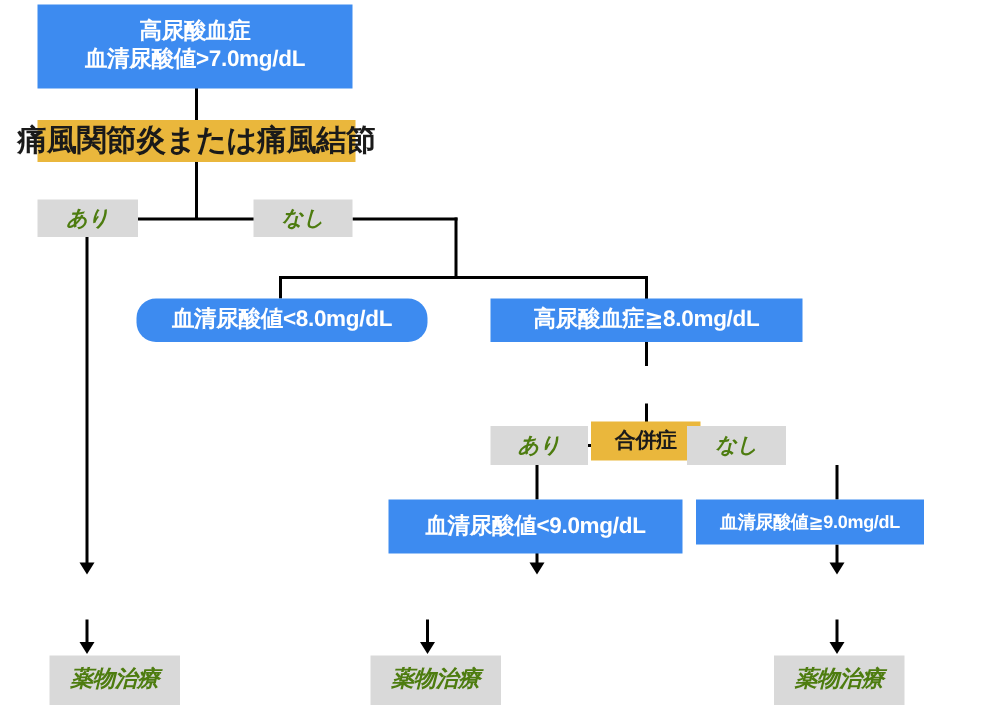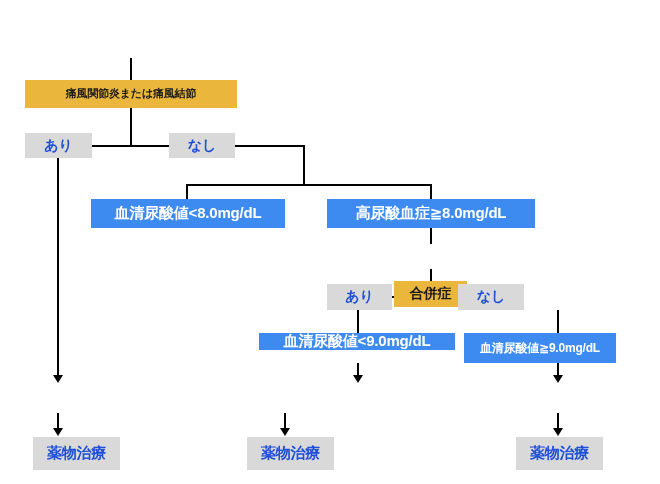--- a/index.html
+++ b/index.html
@@ -32,21 +32,22 @@
   .node.blue {
     background: #3d8bf0;
     color: #ffffff;
   }
   .node.orange {
     background: #eab73c;
     color: #1a1a1a;
   }
   .node.gray {
     background: #d9d9d9;
-    color: #1d4ed8;
+    color: #4d7c0f;
+    font-style: italic;
   }
   .node.green {
     background: #4ca32c;
     color: #ffffff;
   }
   .node .lines {
     display: block;
   }
   .node .l2 {
     display: block;
@@ -106,54 +107,60 @@
   <div class="conn vline" style="left:557px; top:363px; height:13px;"></div>
   <div class="arrowhead" style="left:553px; top:375px;"></div>
 
   <div class="conn vline" style="left:57px; top:413px; height:16px;"></div>
   <div class="arrowhead" style="left:53px; top:428px;"></div>
   <div class="conn vline" style="left:284px; top:413px; height:16px;"></div>
   <div class="arrowhead" style="left:280px; top:428px;"></div>
   <div class="conn vline" style="left:557px; top:413px; height:16px;"></div>
   <div class="arrowhead" style="left:553px; top:428px;"></div>
 
+  <div class="node blue" style="left:25px; top:3px; width:210px; height:56px; font-size:15px;">
+    <span class="lines">
+      <span>高尿酸血症</span>
+      <span class="l2">血清尿酸値&gt;7.0mg/dL</span>
+    </span>
+  </div>
 
-  <div class="node orange" style="left:25px; top:80px; width:212px; height:28px; font-size:11px;">
+  <div class="node orange" style="left:25px; top:80px; width:212px; height:28px; font-size:20px;">
     <span>痛風関節炎または痛風結節</span>
   </div>
 
   <div class="node gray" style="left:25px; top:133px; width:67px; height:25px; font-size:14px;">
     <span>あり</span>
   </div>
 
   <div class="node gray" style="left:169px; top:133px; width:66px; height:25px; font-size:14px;">
     <span>なし</span>
   </div>
 
-  <div class="node blue" style="left:91px; top:199px; width:194px; height:29px; font-size:15px;">
+  <div class="node blue" style="left:91px; top:199px; width:194px; height:29px; font-size:15px;border-radius:13px;">
     <span>血清尿酸値&lt;8.0mg/dL</span>
   </div>
 
   <div class="node blue" style="left:327px; top:199px; width:208px; height:29px; font-size:15px;">
     <span>高尿酸血症≧8.0mg/dL</span>
   </div>
 
   <div class="node orange" style="left:394px; top:243px; width:73px; height:26px; font-size:14px;margin-top:38px;">
     <span>合併症</span>
   </div>
 
   <div class="node gray" style="left:327px; top:284px; width:65px; height:26px; font-size:14px;">
     <span>あり</span>
   </div>
 
   <div class="node gray" style="left:458px; top:284px; width:66px; height:26px; font-size:14px;">
     <span>なし</span>
   </div>
 
-  <div class="node blue" style="left:259px; top:333px; width:196px; height:17px; font-size:15px;">
+  <div class="node blue" style="left:259px; top:333px; width:196px; height:36px; font-size:15px;">
     <span>血清尿酸値&lt;9.0mg/dL</span>
   </div>
 
   <div class="node blue" style="left:464px; top:333px; width:152px; height:30px; font-size:12px;">
     <span>血清尿酸値≧9.0mg/dL</span>
   </div>
 
 
   <div class="node gray" style="left:33px; top:437px; width:87px; height:33px; font-size:15px;">
     <span>薬物治療</span>

